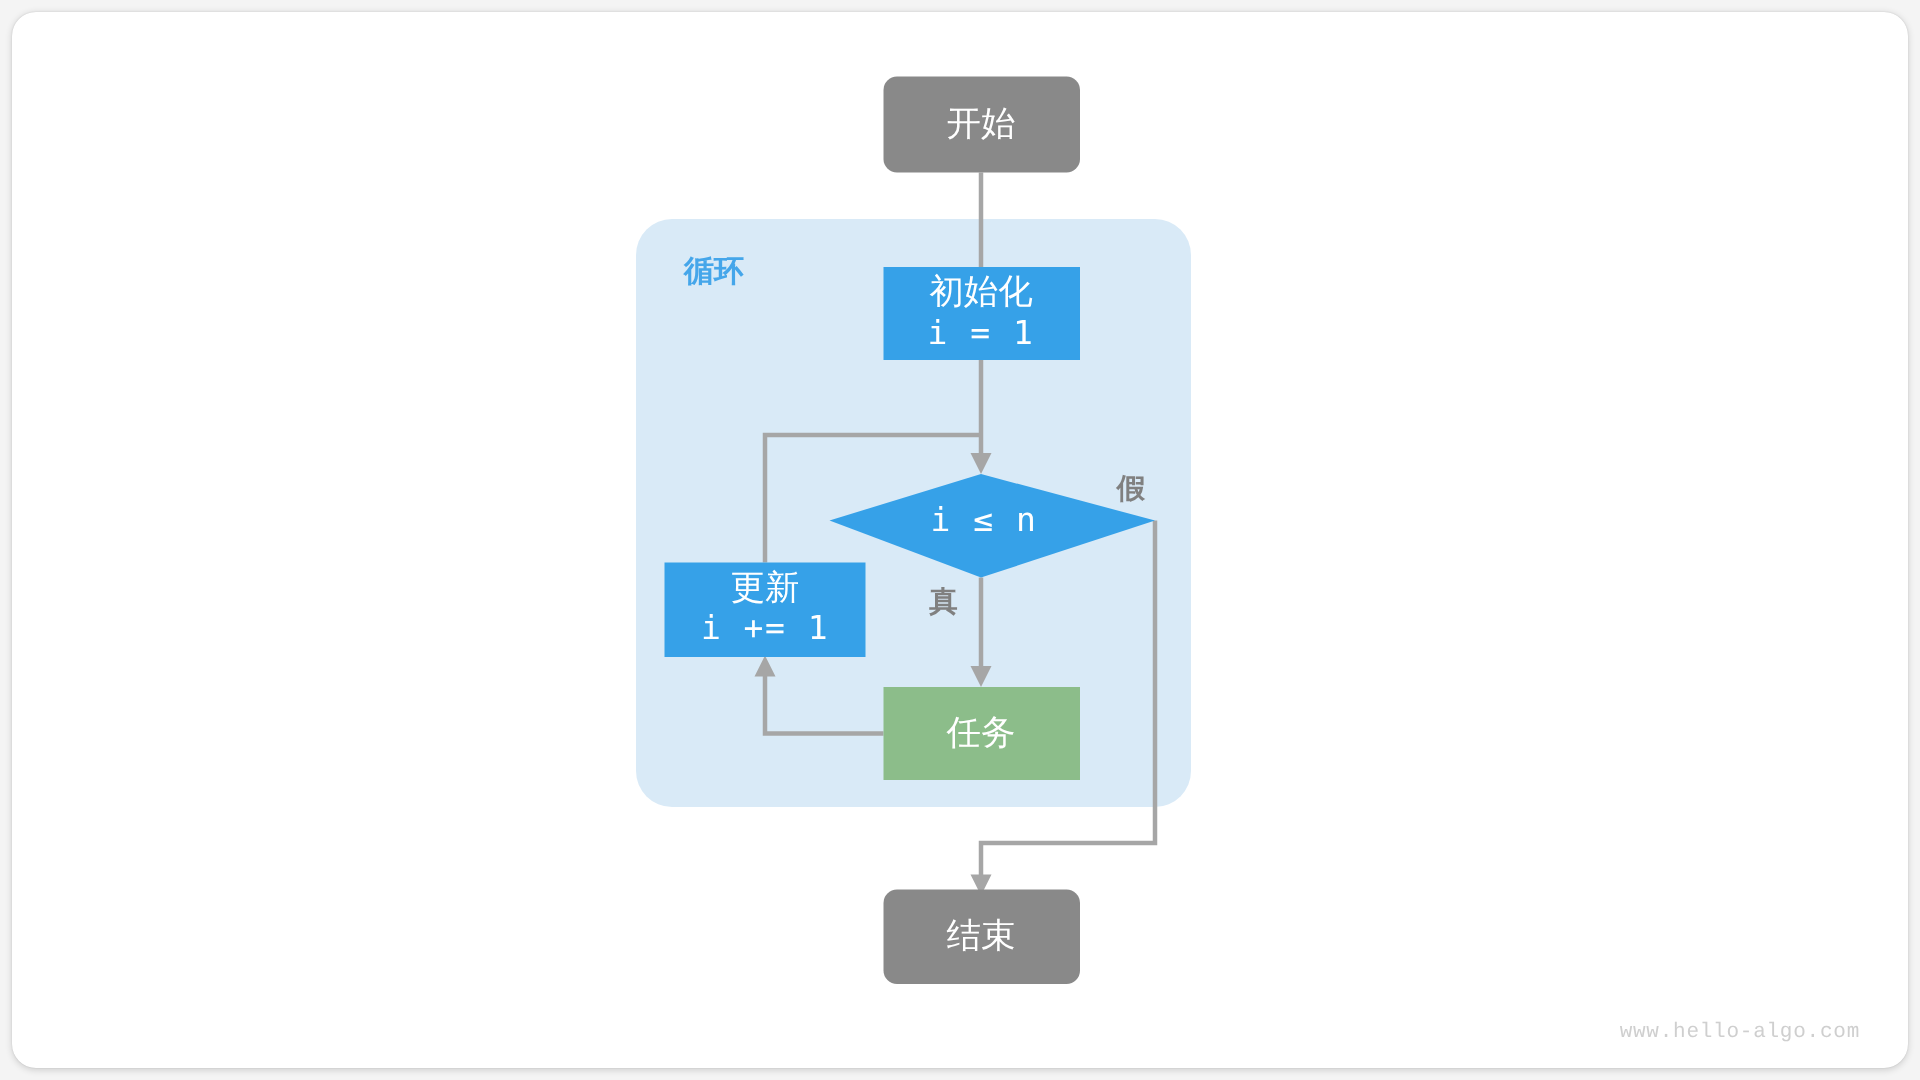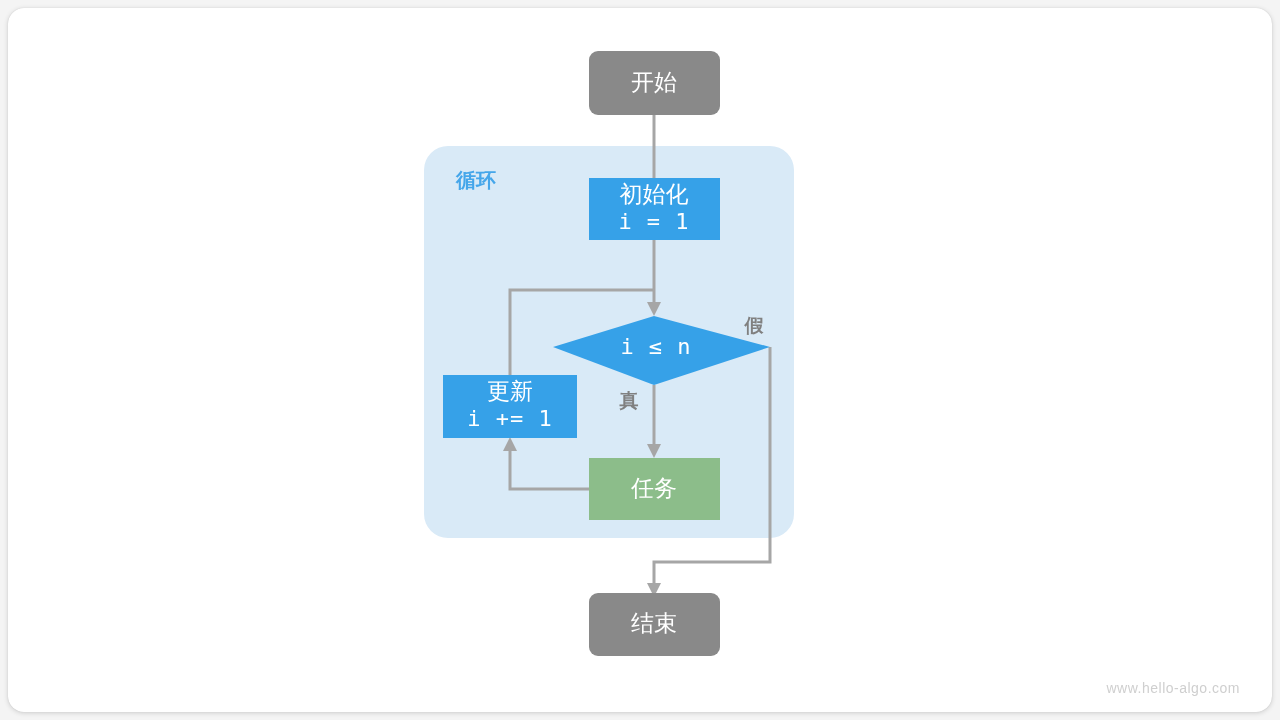--- a/index.html
+++ b/index.html
@@ -61,21 +61,21 @@
     fill: #45a6ea;
     font-size: 20px;
     font-weight: bold;
     text-anchor: middle;
     dominant-baseline: middle;
   }
   .watermark {
     position: absolute;
     right: 40px;
     bottom: 24px;
-    font-family: Liberation Sans, sans-serif;
+    font-family: Liberation Mono, monospace;
     font-size: 14px;
     color: #cfcfcf;
     letter-spacing: 0.5px;
     white-space: nowrap;
   }
   .conn { stroke: #a6a6a6; stroke-width: 3; fill: none; }
   .ahead { fill: #a6a6a6; }
 </style>
 </head>
 <body>

